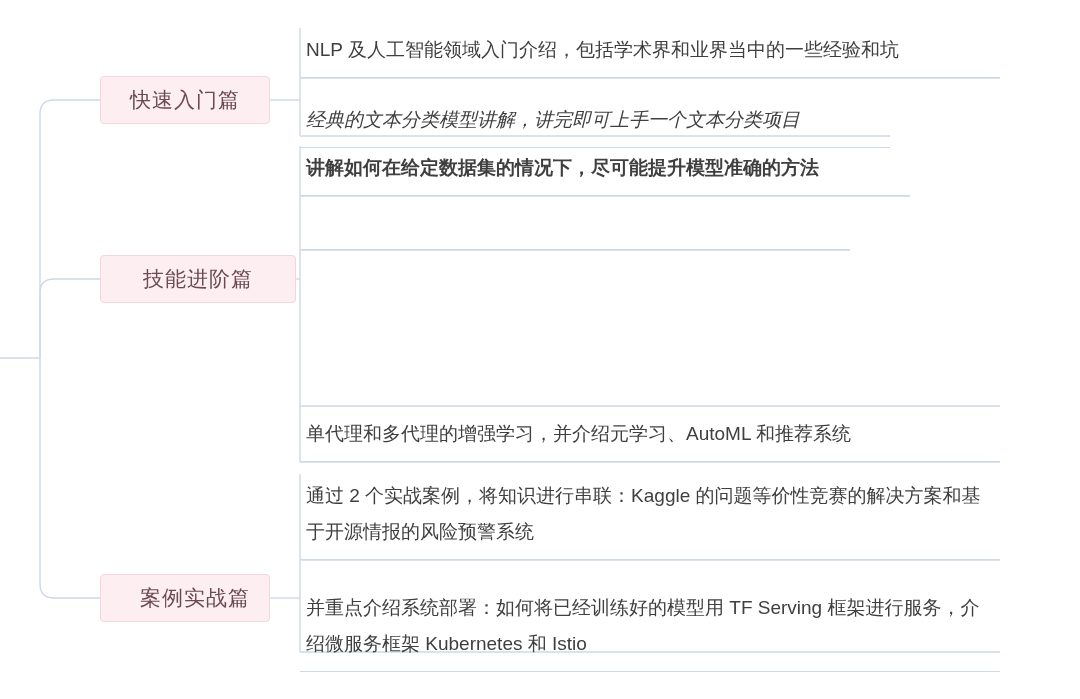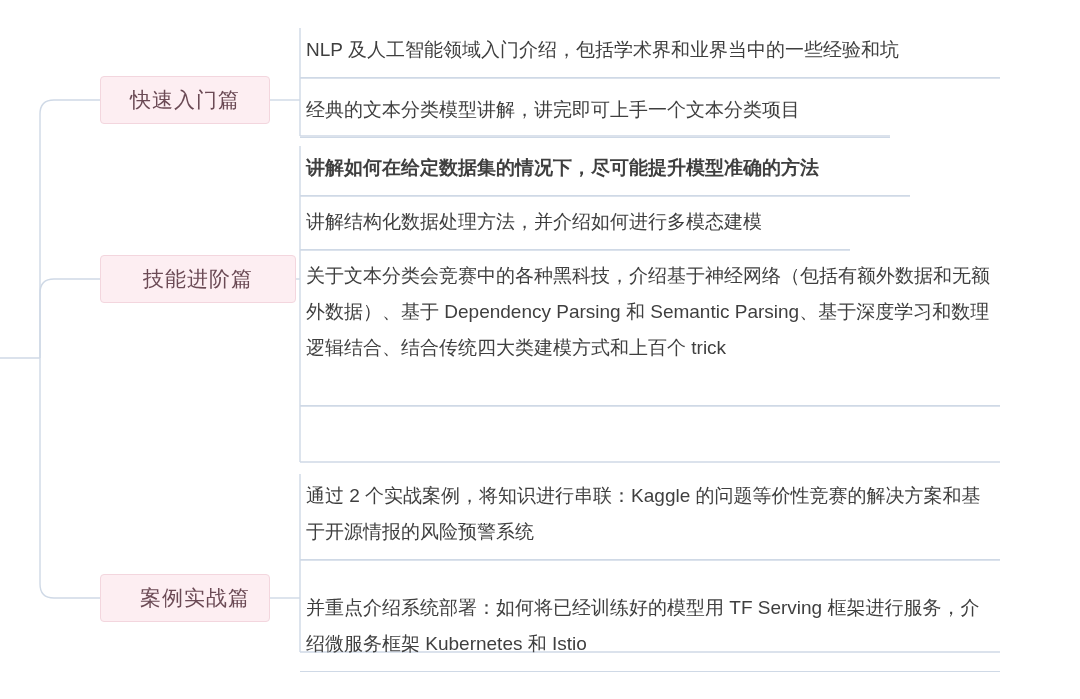--- a/index.html
+++ b/index.html
@@ -82,25 +82,25 @@
       <path d="M 40 358 L 40 584 Q 40 598 54 598 L 100 598" fill="none" stroke="#cfd9e6" stroke-width="1.4"></path>
       <path d="M 270 598 L 300 598" fill="none" stroke="#cfd9e6" stroke-width="1.4"></path>
       <path d="M 300 474 L 300 652" fill="none" stroke="#cfd9e6" stroke-width="1.4"></path>
       <path d="M 300 560 L 1000 560" fill="none" stroke="#cfd9e6" stroke-width="1.4"></path>
       <path d="M 300 652 L 1000 652" fill="none" stroke="#cfd9e6" stroke-width="1.4"></path>
     </svg>
 <div class="branch-node" style="left: 100px; top: 76px; width: 170px;">
       <span>快速入门篇</span>
     </div>
     <div class="leaf-node" style="left: 300px; top: 28px; width: 700px; min-height: 50px;"><span>NLP 及人工智能领域入门介绍，包括学术界和业界当中的一些经验和坑</span><span class="underline"></span></div>
-    <div class="leaf-node" style="left: 300px; top: 88px; width: 590px; min-height: 50px;"><span>经典的文本分类模型讲解，讲完即可上手一个文本分类项目</span><span class="underline"></span></div>
+    <div class="leaf-node" style="left: 300px; top: 98px; width: 590px; min-height: 50px; font-style: italic;"><span>经典的文本分类模型讲解，讲完即可上手一个文本分类项目</span><span class="underline"></span></div>
     <div class="branch-node" style="left: 100px; top: 255px; width: 196px;">
       <span>技能进阶篇</span>
     </div>
     <div class="leaf-node" style="left: 300px; top: 146px; width: 610px; min-height: 50px; font-weight: bold;"><span>讲解如何在给定数据集的情况下，尽可能提升模型准确的方法</span><span class="underline"></span></div>
-    <div class="leaf-node" style="left: 300px; top: 200px; width: 550px; min-height: 50px;"><span>讲解结构化数据处理方法，并介绍如何进行多模态建模</span><span class="underline"></span></div>
-    <div class="leaf-node" style="left: 300px; top: 254px; width: 700px; min-height: 152px;"><span>关于文本分类会竞赛中的各种黑科技，介绍基于神经网络（包括有额外数据和无额外数据）、基于 Dependency Parsing 和 Semantic Parsing、基于深度学习和数理逻辑结合、结合传统四大类建模方式和上百个 trick</span><span class="underline"></span></div>
+    <div class="leaf-node" style="left: 300px; top: 200px; width: 550px; min-height: 50px;"><span class="underline"></span></div>
+    <div class="leaf-node" style="left: 300px; top: 412px; width: 700px; min-height: 50px;"><span>单代理和多代理的增强学习，并介绍元学习、AutoML 和推荐系统</span><span class="underline"></span></div>
     <div class="branch-node" style="left: 100px; top: 574px; width: 170px; padding-left: 34px;">
       <span>案例实战篇</span>
     </div>
     <div class="leaf-node" style="left: 300px; top: 474px; width: 700px; min-height: 86px;"><span>通过 2 个实战案例，将知识进行串联：Kaggle 的问题等价性竞赛的解决方案和基于开源情报的风险预警系统</span><span class="underline"></span></div>
     <div class="leaf-node" style="left: 300px; top: 586px; width: 700px; min-height: 86px;"><span>并重点介绍系统部署：如何将已经训练好的模型用 TF Serving 框架进行服务，介绍微服务框架 Kubernetes 和 Istio</span><span class="underline"></span></div>
   </div>
 
 </body></html>

